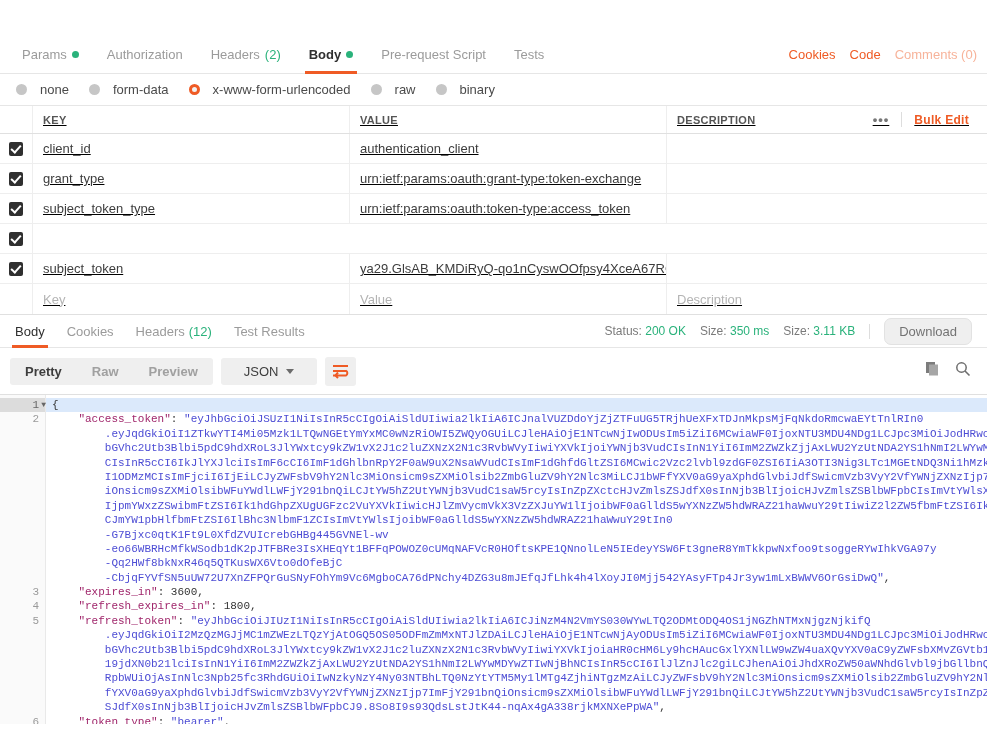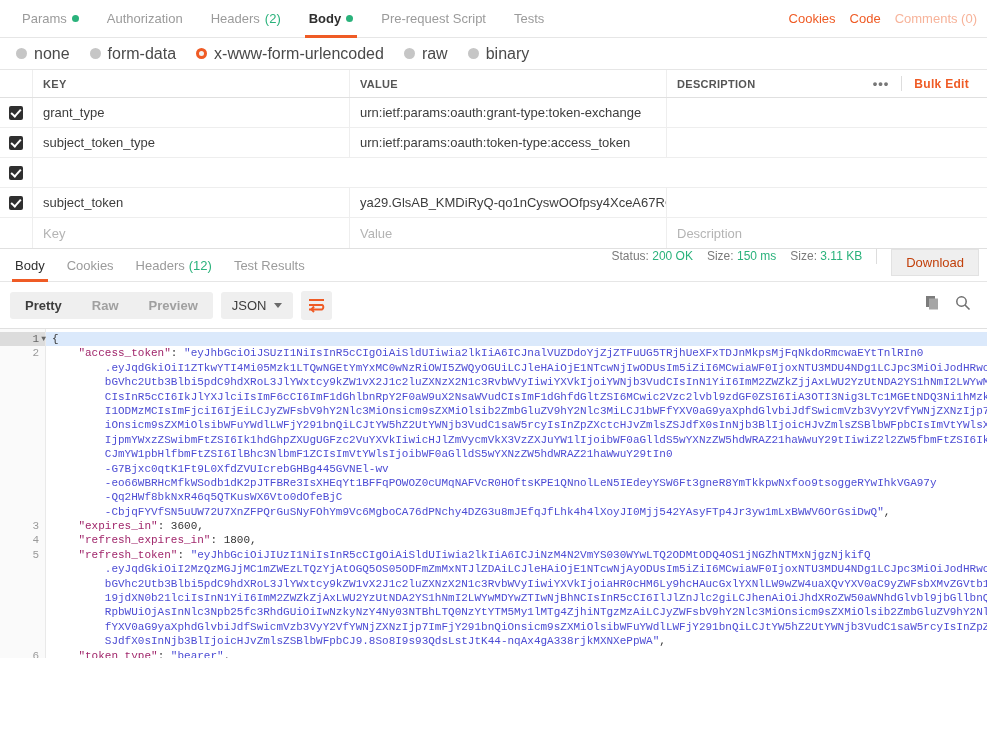--- a/index.html
+++ b/index.html
@@ -12,20 +12,21 @@
   }
 
   
   .req-tabbar {
     position: relative;
     height: 38px;
     display: flex;
     align-items: stretch;
     border-bottom: 1px solid #e6e6e6;
     padding-left: 8px;
+    margin-top: 36px;
   }
   .req-tab {
     display: flex;
     align-items: center;
     gap: 5px;
     padding: 0 14px;
     font-size: 13px;
     color: #9b9b9b;
     cursor: pointer;
     position: relative;
@@ -59,22 +60,22 @@
   .bodytype-row {
     height: 31px;
     display: flex;
     align-items: center;
     gap: 8px;
     padding-left: 10px;
   }
   .radio-item {
     display: flex;
     align-items: center;
-    gap: 7px;
-    font-size: 16px;
+    gap: 13px;
+    font-size: 13px;
     color: #4a4a4a;
     padding: 0 6px;
     cursor: pointer;
   }
   .radio-dot {
     width: 11px; height: 11px;
     border-radius: 50%;
     background: #c6c6c6;
   }
   .radio-item.selected .radio-dot {
@@ -86,20 +87,21 @@
   
   .kv-table {
     border-top: 1px solid #e6e6e6;
     border-bottom: 1px solid #e0e0e0;
   }
   .kv-row {
     display: flex;
     height: 30px;
     align-items: stretch;
     border-bottom: 1px solid #eeeeee;
+    text-decoration: underline;
   }
   .kv-row:last-child { border-bottom: none; }
   .kv-head {
     height: 28px;
     background: #ffffff;
     border-bottom: 1px solid #e0e0e0;
   }
   .kv-head .cell {
     font-size: 11px;
     font-weight: bold;
@@ -169,33 +171,33 @@
   .resp-tab.active { color: #2f2f2f; }
   .resp-tab.active::after {
     content: "";
     position: absolute;
     left: 8px; right: 8px; bottom: -1px;
     height: 3px; background: #ef5b25;
   }
   .resp-meta {
     margin-left: auto;
     display: flex;
-    align-items: flex-start;
+    align-items: center;
     gap: 14px;
-    padding-right: 8px;
+    padding-right: 15px;
     font-size: 12px;
     color: #7a7a7a;
   }
   .meta-val { color: #2ab27b; }
   .dl-btn {
     background: #efefef;
     border: 1px solid #e2e2e2;
-    border-radius: 0;
-    font-size: 13px;
-    color: #c2410c;
+    border-radius: 7px;
+    font-size: 13px;
+    color: #737373;
     padding: 5px 14px;
     cursor: pointer;
   }
 
   
   .fmt-bar {
     height: 46px;
     display: flex;
     align-items: center;
     gap: 8px;
@@ -213,21 +215,21 @@
     color: #a0a0a0;
     padding: 6px 15px;
     cursor: pointer;
     font-weight: bold;
   }
   .seg-btn.active { color: #3d3d3d; }
   .select-box {
     display: flex; align-items: center; gap: 8px;
     background: #efefef;
     border-radius: 3px;
-    padding: 6px 11px;
+    padding: 6px 23px;
     font-size: 13px;
     color: #3d3d3d;
     cursor: pointer;
   }
   .caret {
     width: 0; height: 0;
     border-left: 4px solid transparent;
     border-right: 4px solid transparent;
     border-top: 5px solid #6b6b6b;
   }
@@ -363,20 +365,28 @@
     <div class="cell c-desc">
       <span>DESCRIPTION</span>
       <span class="head-actions">
         <span class="dots">•••</span>
         <span class="vsep"></span>
         <span class="bulk">Bulk Edit</span>
       </span>
     </div>
   </div>
 
+  <div class="kv-row">
+    <div class="cell c-check">
+        <span class="cb"></span>
+      </div>
+    <div class="cell c-key">client_id</div>
+    <div class="cell c-val">authentication_client</div>
+    <div class="cell c-desc"></div>
+  </div>
 
   <div class="kv-row">
     <div class="cell c-check">
         <span class="cb"></span>
       </div>
     <div class="cell c-key">grant_type</div>
     <div class="cell c-val">urn:ietf:params:oauth:grant-type:token-exchange</div>
     <div class="cell c-desc"></div>
   </div>
 
@@ -429,21 +439,21 @@
     <span>Test Results</span>
   </div>
 
   <div class="resp-meta">
     <span>
       <span>Status:</span>
       <span class="meta-val">200 OK</span>
     </span>
     <span>
       <span>Size:</span>
-      <span class="meta-val">150 ms</span>
+      <span class="meta-val">350 ms</span>
     </span>
     <span>
       <span>Size:</span>
       <span class="meta-val">3.11 KB</span>
     </span>
     <span class="vsep"></span>
     <span class="dl-btn">Download</span>
   </div>
 </div>
 

